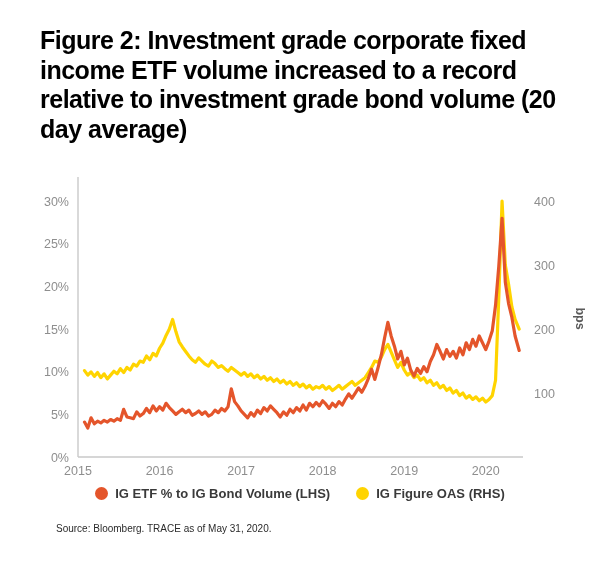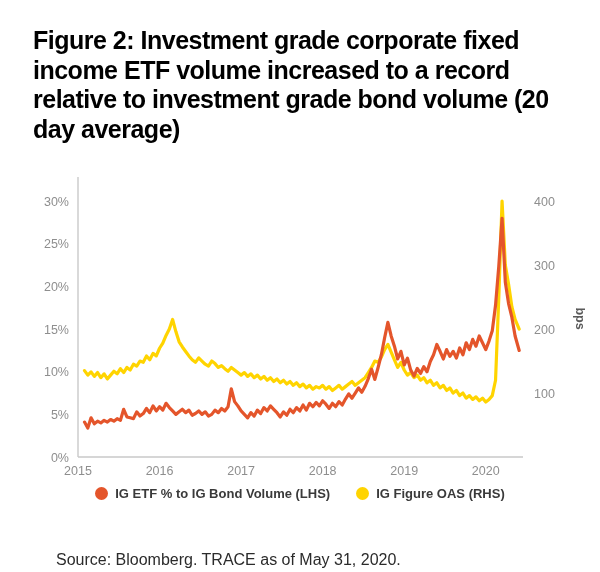--- a/index.html
+++ b/index.html
@@ -9,21 +9,21 @@
     font-family:"Liberation Sans", sans-serif;
     overflow:hidden;
     position:relative;
   }
   #figure-root{
     position:absolute;inset:0;
     background:#ffffff;
   }
   #chart-title{
     position:absolute;
-    left:33px; top:26px; width:520px;
+    left:40px; top:26px; width:520px;
     font-family:"Liberation Sans", sans-serif;
     font-weight:bold;
     font-size:25px;
     line-height:29.5px;
     letter-spacing:-0.5px;
     color:#000000;
     white-space:pre-line;
   }
   #plot-wrap{
     position:absolute;
@@ -65,23 +65,22 @@
     font-family:"Liberation Sans", sans-serif;
     font-weight:bold;
     font-size:13px;
     color:#3a3a3a;
     white-space:nowrap;
   }
   #source-note{
     position:absolute;
     left:56px; top:523px;
     font-family:"Liberation Sans", sans-serif;
-    font-size:16px;
+    font-size:10px;
     color:#2b2b2b;
-    margin-top:28px;
   }
 </style>
 </head>
 <body>
 
 <div id="figure-root">
 
   <div id="chart-title">Figure 2: Investment grade corporate fixed income ETF volume increased to a record relative to investment grade bond volume (20 day average)</div>
 
   <div id="plot-wrap">

